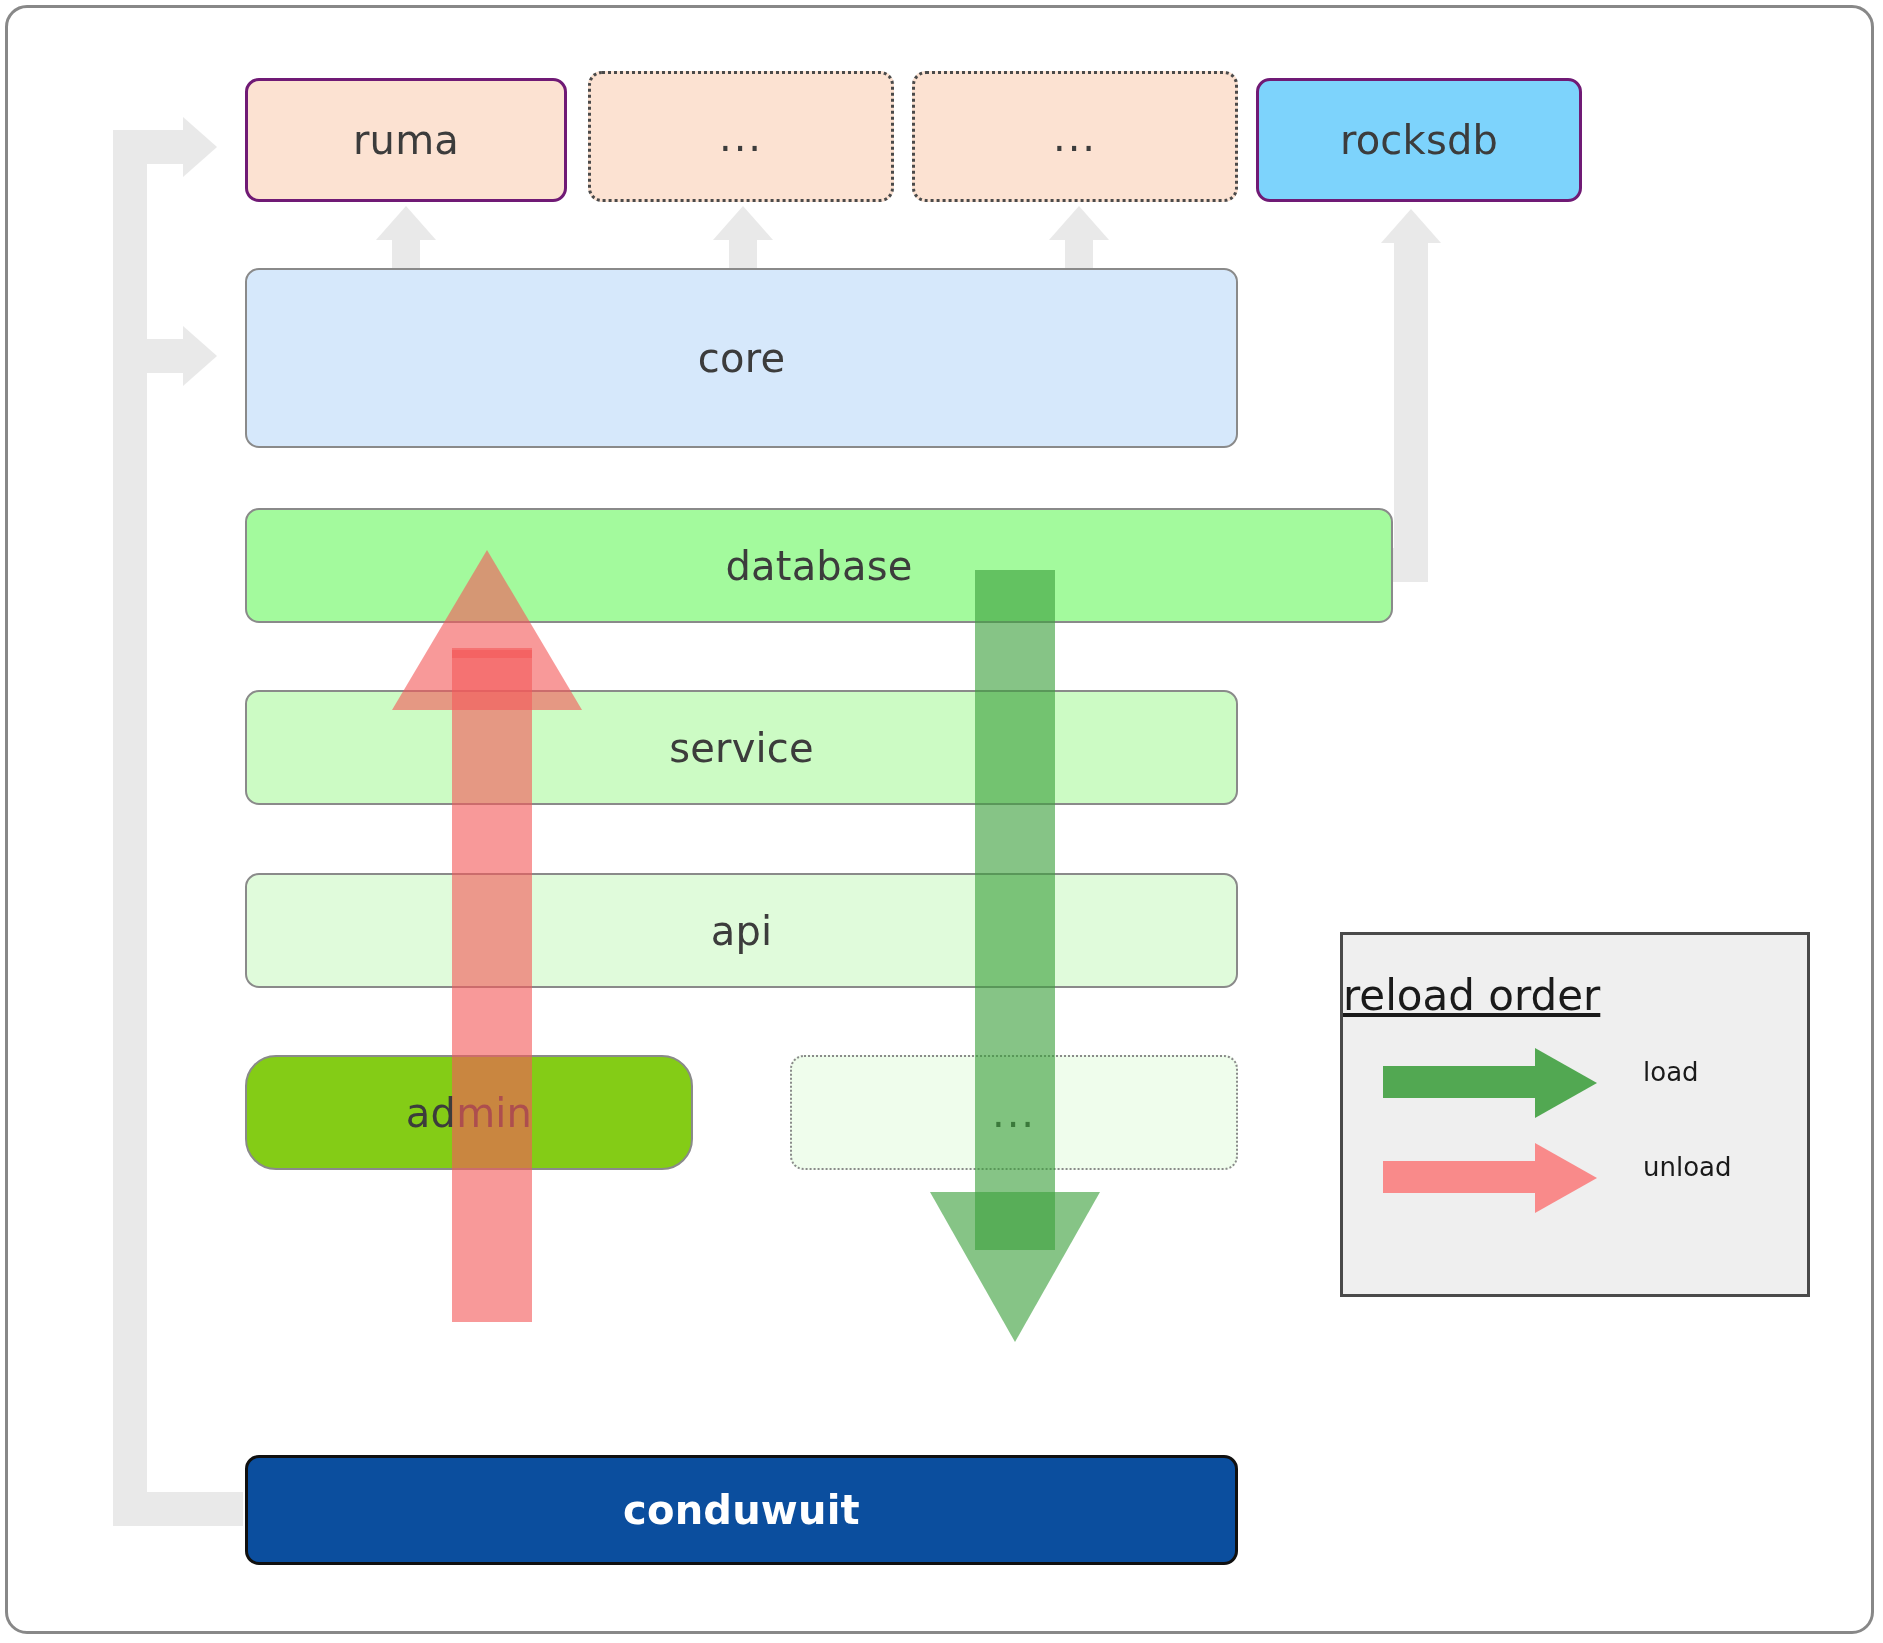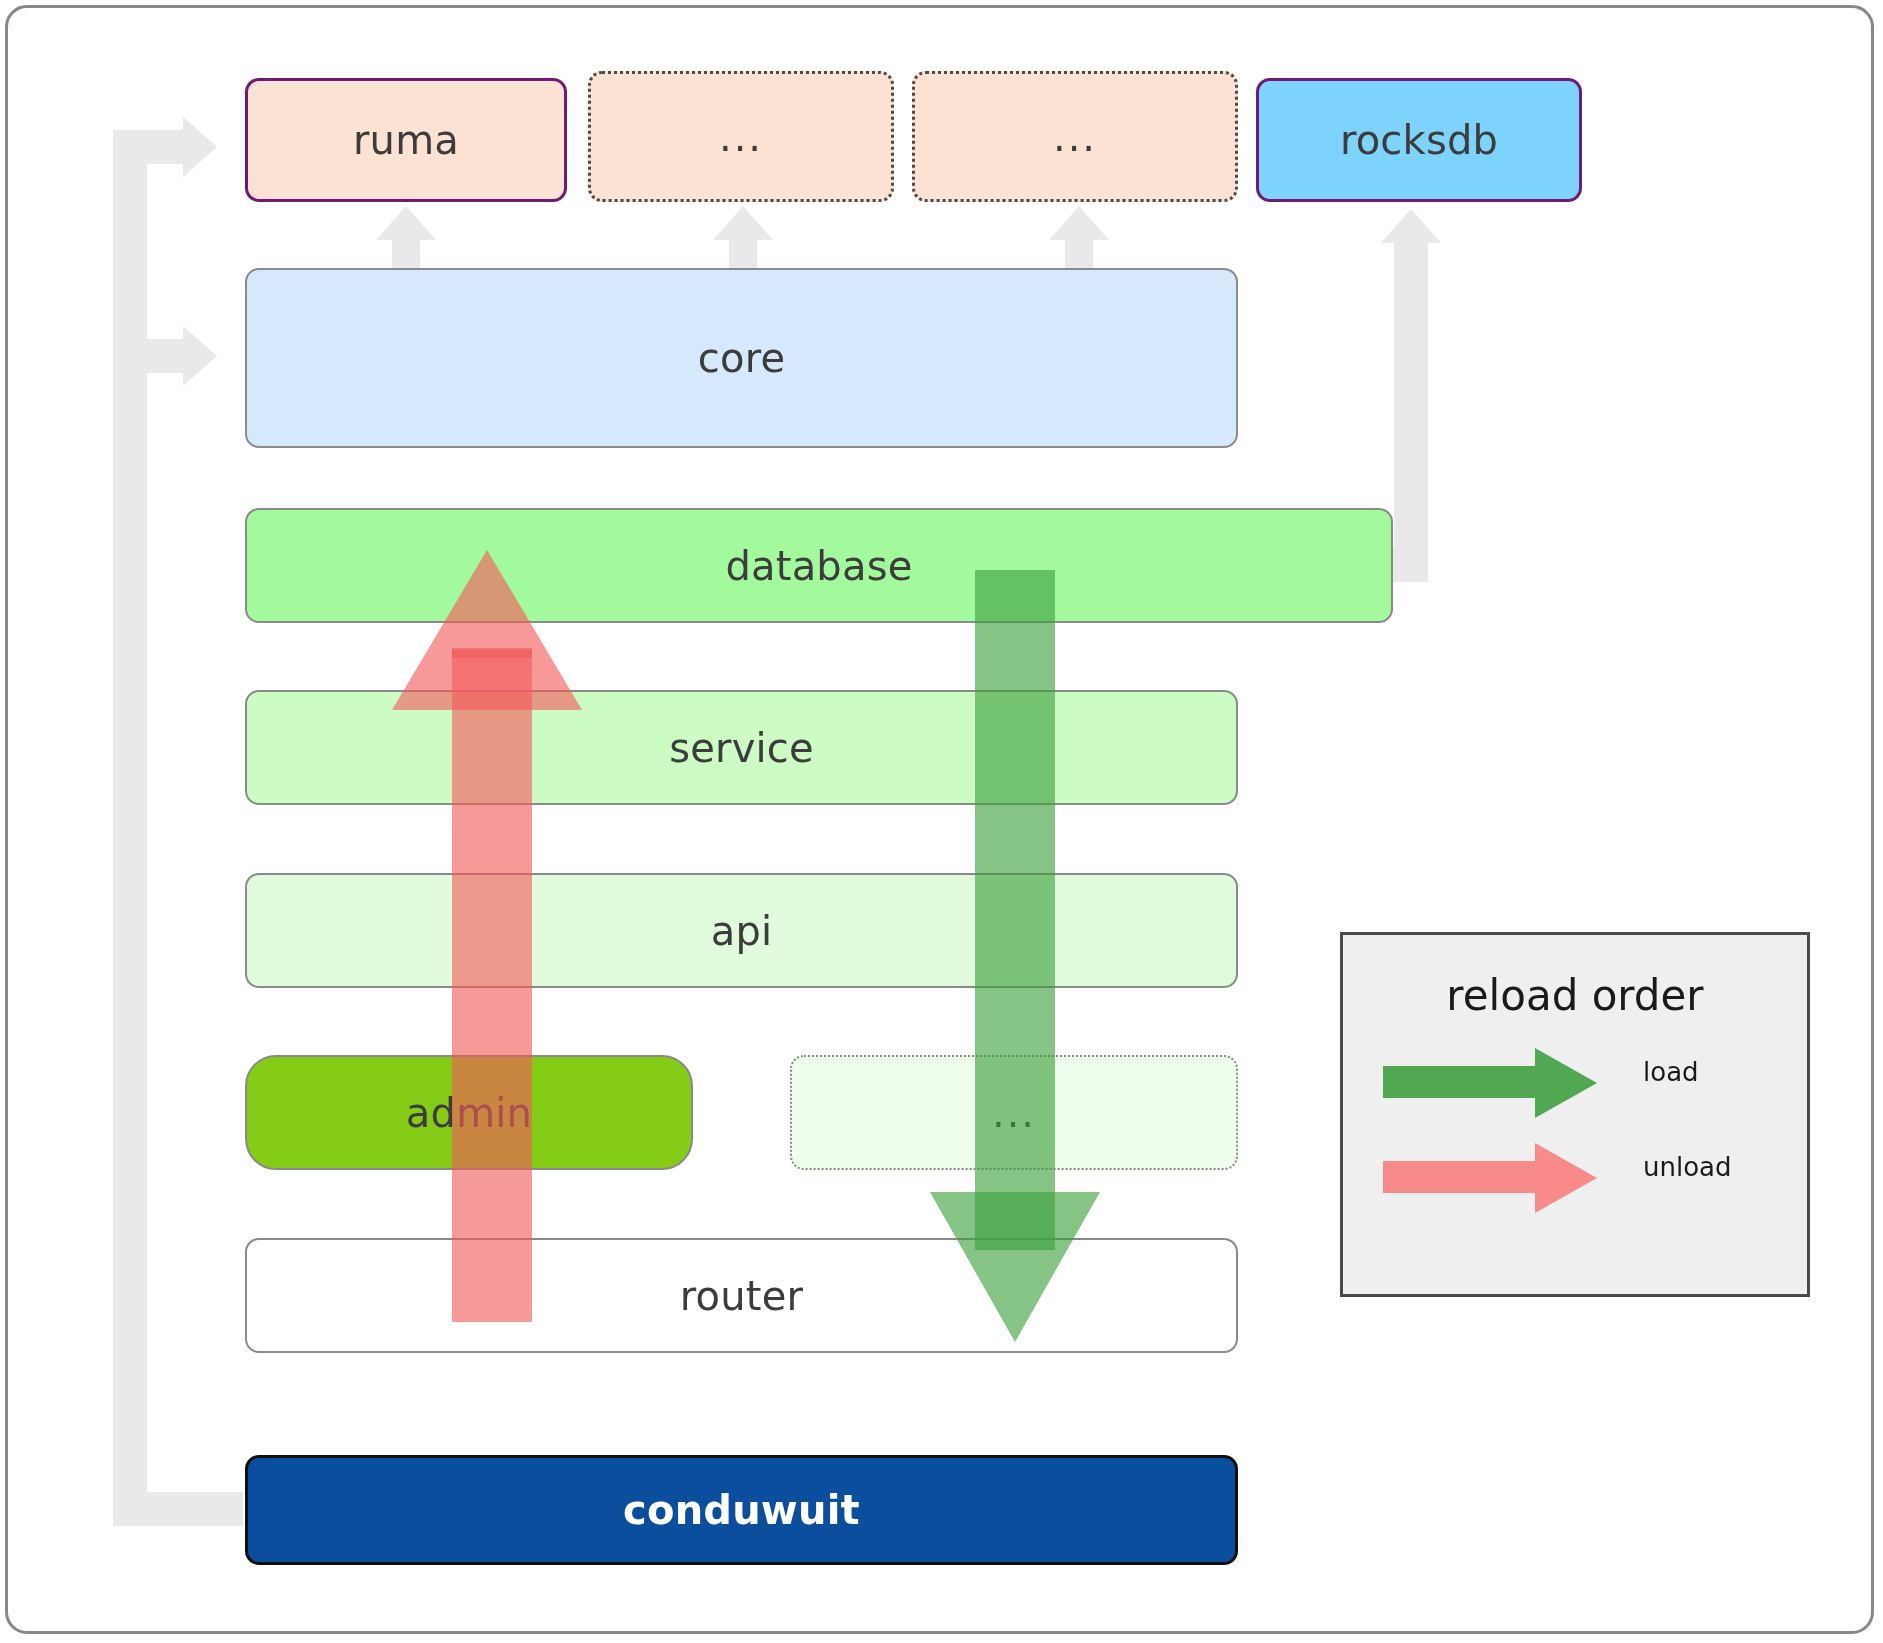--- a/index.html
+++ b/index.html
@@ -97,23 +97,23 @@
   
   .legend {
     position: absolute;
     box-sizing: border-box;
     background: #efefef;
     border: 3px solid #4a4a4a;
   }
   .legend-title {
     position: absolute;
     width: 100%;
-    text-align: center;
     font-size: 42px;
     color: #1a1a1a;
+    text-decoration: underline;
   }
   .legend-row-label {
     position: absolute;
     font-size: 26px;
     color: #1a1a1a;
   }
   .lg-shaft { position: absolute; }
   .lg-head  { position: absolute; width: 0; height: 0; }
 </style>
 </head>
@@ -178,23 +178,20 @@
   </div>
 
   <div class="node solid-gray" style="left:245px; top:1055px; width:448px; height:115px; background:#84cc16;border-radius:31px;">
     <span>admin</span>
   </div>
 
   <div class="node dotted-gray" style="left:790px; top:1055px; width:448px; height:115px; background:#effdec;">
     <span class="ellipsis">...</span>
   </div>
 
-  <div class="node solid-gray" style="left:245px; top:1238px; width:993px; height:115px; background:#ffffff;">
-    <span>router</span>
-  </div>
 
   <div class="flow-shaft unload-shaft" style="left:452px; top:650px; width:80px; height:672px;"></div>
   <div class="flow-head unload-head" style="left:392px; top:550px;"></div>
   <div class="flow-shaft unload-shaft" style="left:452px; top:648px; width:80px; height:10px;"></div>
 
   <div class="flow-shaft load-shaft" style="left:975px; top:570px; width:80px; height:680px;"></div>
   <div class="flow-head load-head" style="left:930px; top:1192px;"></div>
 
   <div class="legend" style="left:1340px; top:932px; width:470px; height:365px;">
     <div class="legend-title" style="top:36px;">reload order</div>

